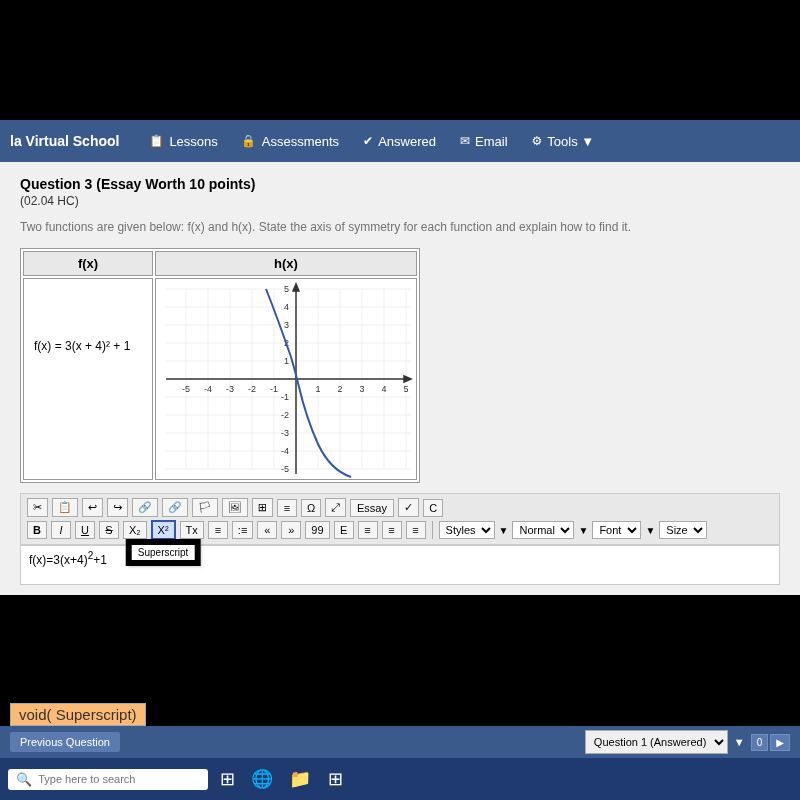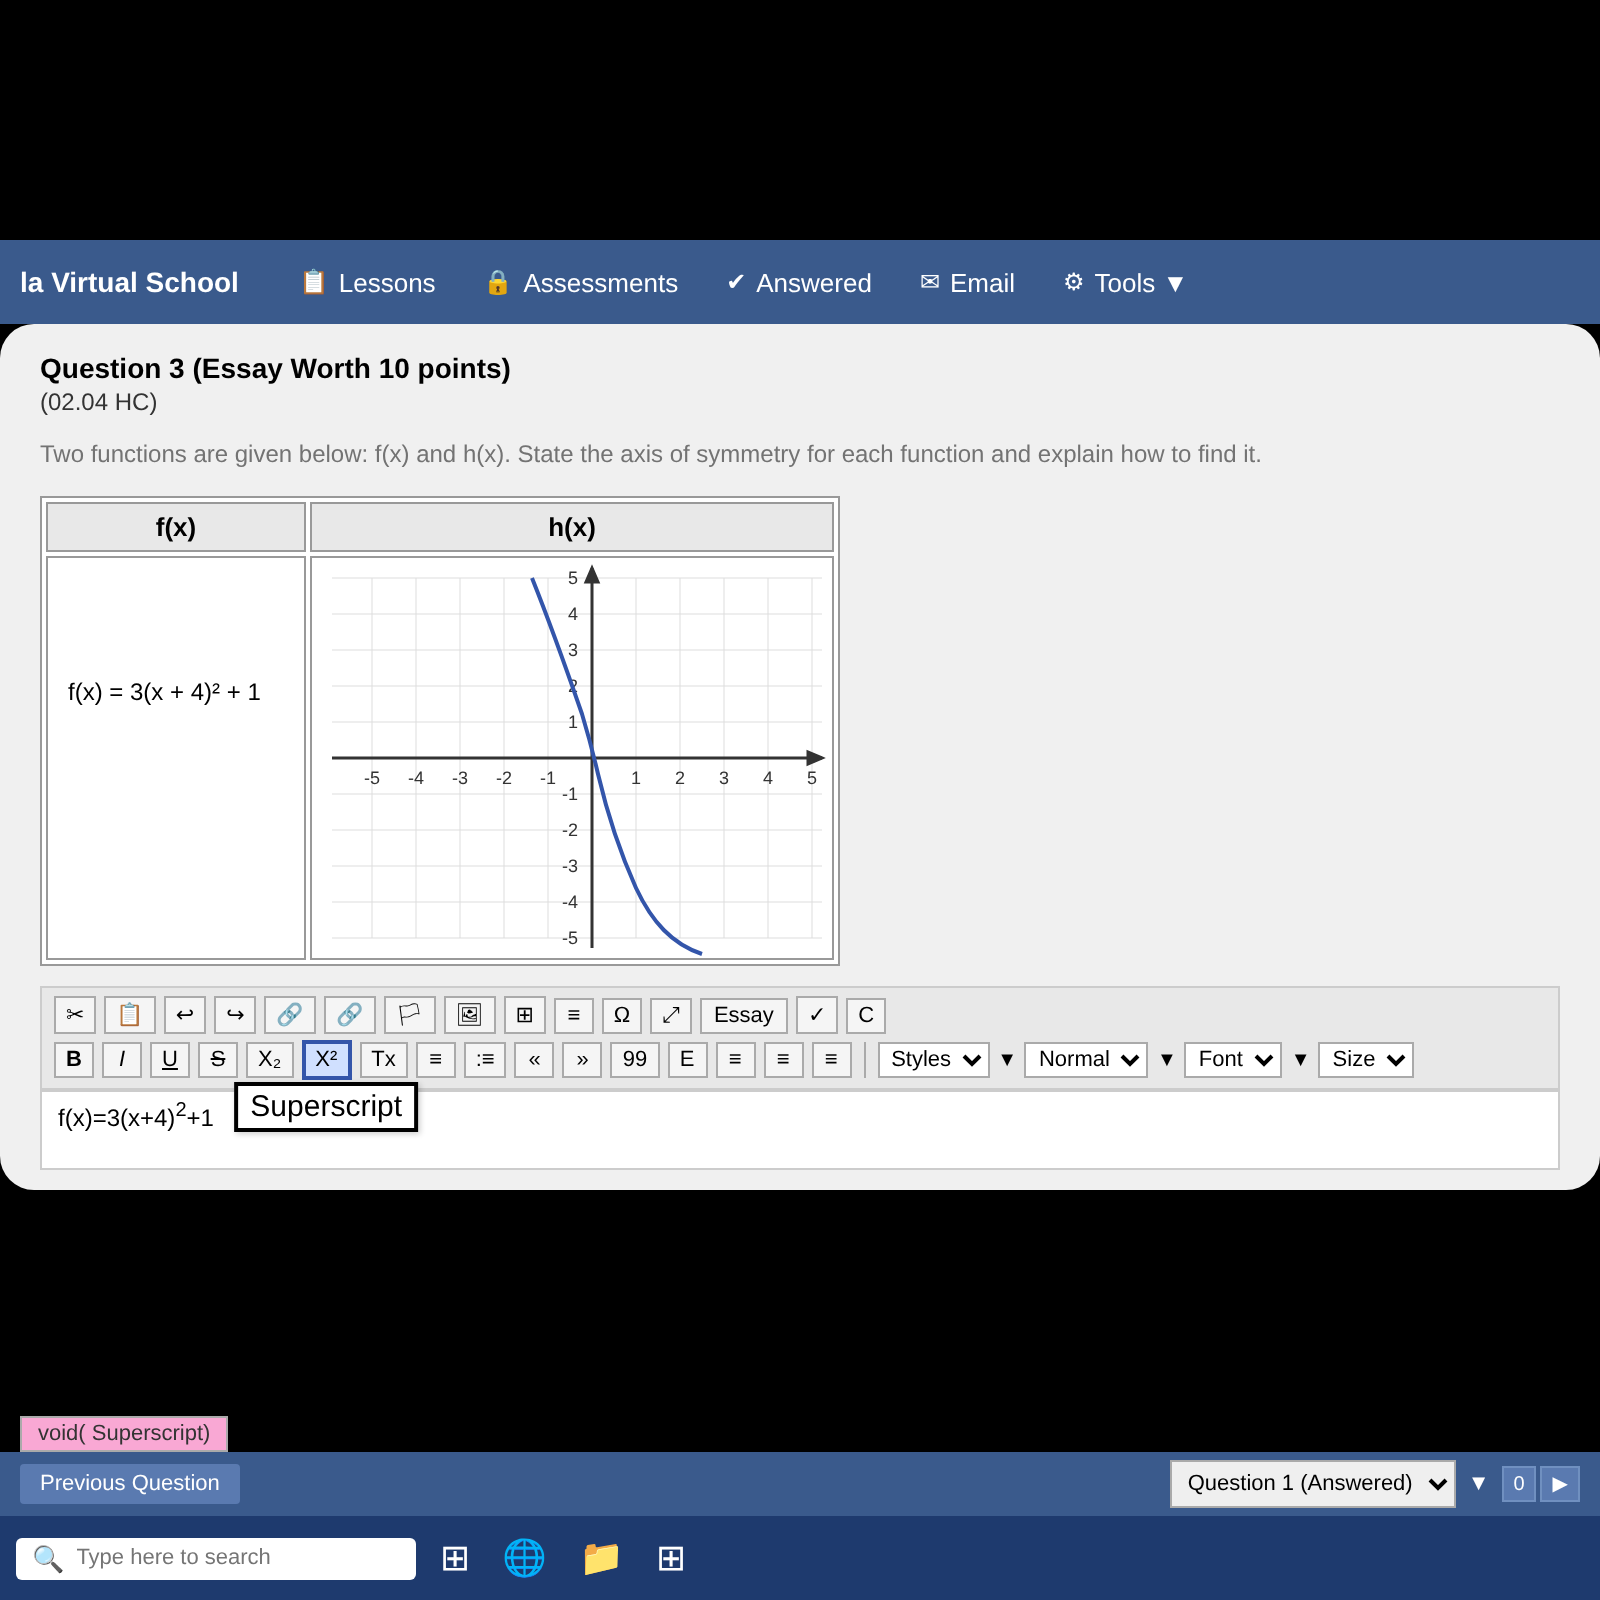--- a/index.html
+++ b/index.html
@@ -50,21 +50,20 @@
     .navbar-link .icon-char {
       font-size: 12px;
     }
 
     
     .main-content {
       width: 100%;
       background: #f0f0f0;
       flex: 1;
       padding: 14px 20px 10px 20px;
-      border-radius: 17px;
     }
 
     .question-title {
       font-size: 14px;
       font-weight: bold;
       margin-bottom: 2px;
     }
     .question-subtitle {
       font-size: 12px;
       color: #333;
@@ -166,23 +165,23 @@
       padding: 1px 2px;
       border: 1px solid #aaa;
       background: #fff;
     }
     .superscript-tooltip {
       position: absolute;
       bottom: -28px;
       left: 50%;
       transform: translateX(-50%);
       background: #fff;
-      border: 2px solid #000000;
+      border: 6px solid #000000;
       padding: 2px 6px;
-      font-size: 15px;
+      font-size: 10px;
       white-space: nowrap;
       z-index: 100;
       box-shadow: 1px 1px 3px rgba(0,0,0,0.2);
     }
 
     
     .answer-area {
       background: #fff;
       border: 1px solid #ccc;
       min-height: 40px;
@@ -272,24 +271,24 @@
     .taskbar-icon {
       color: #fff;
       font-size: 18px;
       cursor: pointer;
       padding: 2px 4px;
     }
     .status-tooltip {
       position: absolute;
       bottom: 74px;
       left: 10px;
-      background: #f9a8d4;
+      background: #fdba74;
       border: 1px solid #aaa;
       padding: 2px 8px;
-      font-size: 11px;
+      font-size: 15px;
       color: #333;
       z-index: 200;
     }
   </style>
 </head>
 <body>
 
 <div class="top-black"></div>
 
 <div class="navbar">

